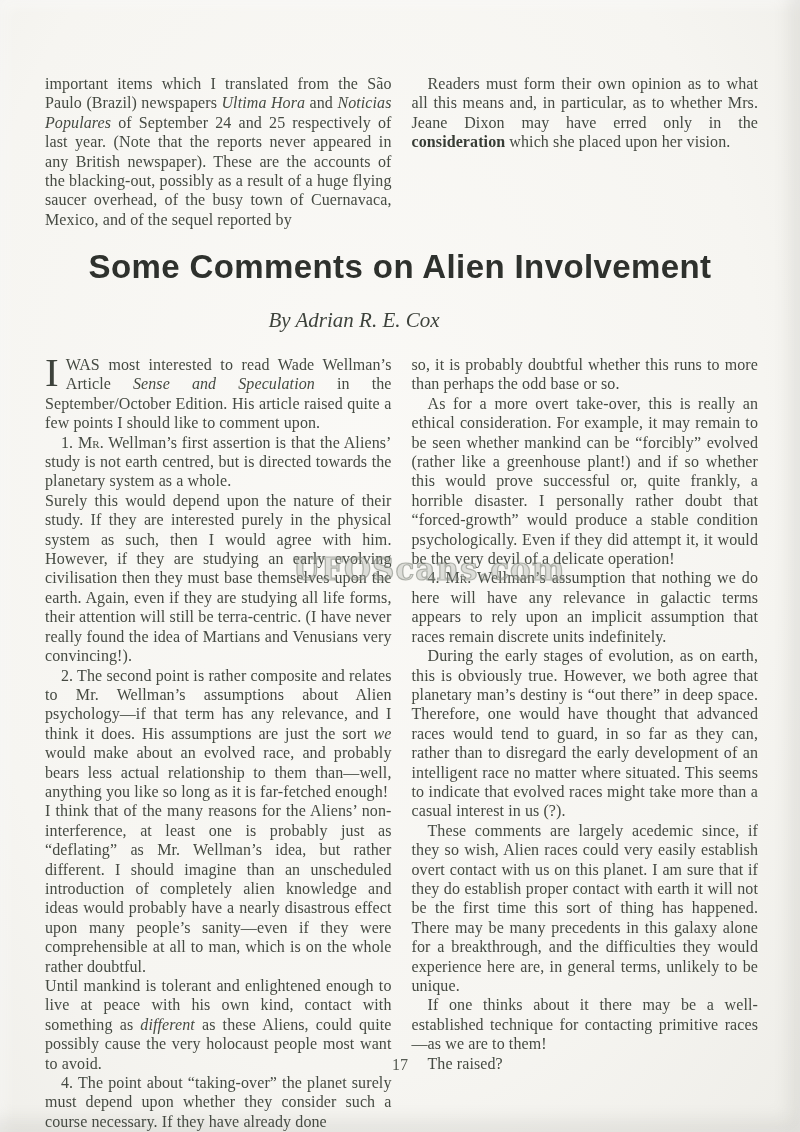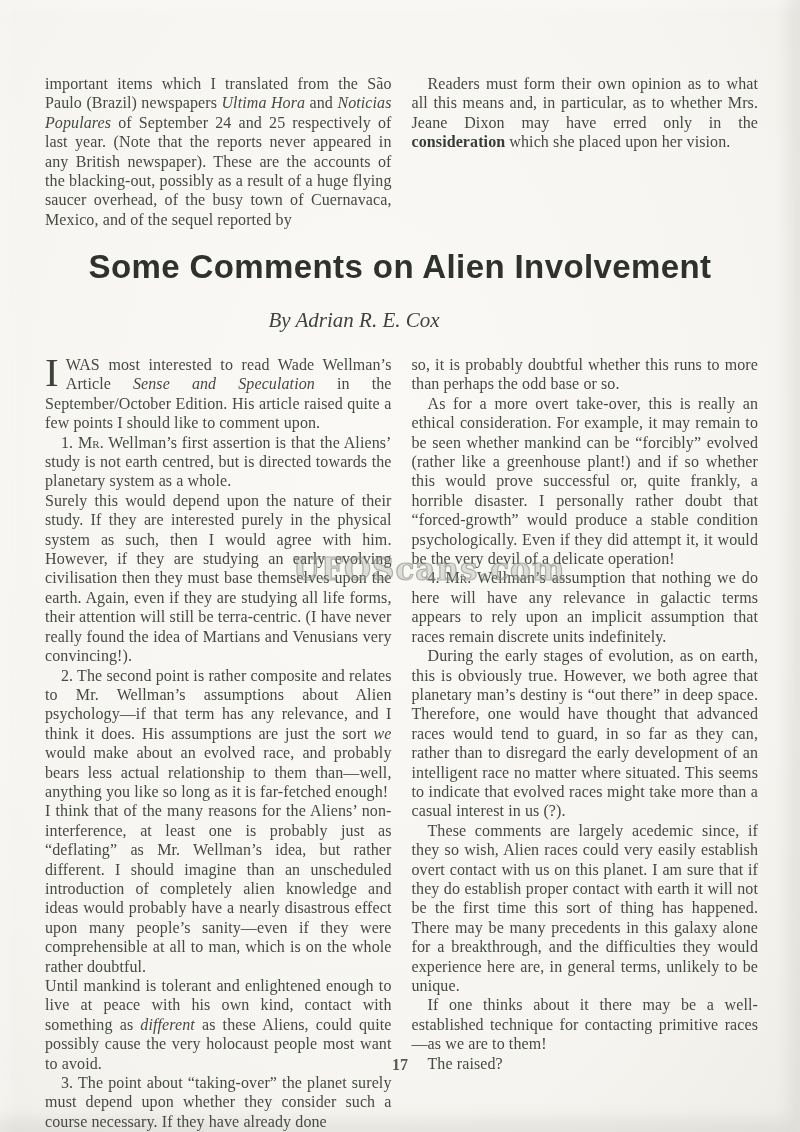--- a/index.html
+++ b/index.html
@@ -82,21 +82,20 @@
     pointer-events: none;
   }
   .page-number {
     position: absolute;
     top: 1056px;
     left: 0;
     width: 800px;
     text-align: center;
     font-size: 16px;
     color: #565b53;
-    font-weight: bold;
   }
 </style>
 </head>
 <body>
 
 <div class="page">
 
   <div class="cols intro-cols">
     <div class="col">
         <p>important items which I translated from the São Paulo (Brazil) newspapers <i>Ultima Hora</i> and <i>Noticias Populares</i> of September 24 and 25 respectively of last year.  (Note that the reports never appeared in any British newspaper).  These are the accounts of the blacking-out, possibly as a result of a huge flying saucer overhead, of the busy town of Cuernavaca, Mexico, and of the sequel reported by</p>
@@ -110,21 +109,21 @@
   <div class="article-byline">By Adrian R. E. Cox</div>
 
   <div class="cols body-cols">
     <div class="col">
         <p><span class="dropcap">I</span>WAS most interested to read Wade Wellman’s Article <i>Sense and Speculation</i> in the September/October Edition.  His article raised quite a few points I should like to comment upon.</p>
         <p class="indent">1. <span class="sc">Mr</span>. Wellman’s first assertion is that the Aliens’ study is not earth centred, but is directed towards the planetary system as a whole.</p>
         <p>Surely this would depend upon the nature of their study.  If they are interested purely in the physical system as such, then I would agree with him.  However, if they are studying an early evolving civilisation then they must base themselves upon the earth.  Again, even if they are studying all life forms, their attention will still be terra-centric.  (I have never really found the idea of Martians and Venusians very convincing!).</p>
         <p class="indent">2. The second point is rather composite and relates to Mr. Wellman’s assumptions about Alien psychology—if that term has any relevance, and I think it does.  His assumptions are just the sort <i>we</i> would make about an evolved race, and probably bears less actual relationship to them than—well, anything you like so long as it is far-fetched enough!</p>
         <p>I think that of the many reasons for the Aliens’ non-interference, at least one is probably just as “deflating” as Mr. Wellman’s idea, but rather different.  I should imagine than an unscheduled introduction of completely alien knowledge and ideas would probably have a nearly disastrous effect upon many people’s sanity—even if they were comprehensible at all to man, which is on the whole rather doubtful.</p>
         <p>Until mankind is tolerant and enlightened enough to live at peace with his own kind, contact with something as <i>different</i> as these Aliens, could quite possibly cause the very holocaust people most want to avoid.</p>
-        <p class="indent">3. The point about “taking-over” the planet surely must depend upon whether they consider such a course necessary.  If they have already done</p>
+        <p class="indent">4. The point about “taking-over” the planet surely must depend upon whether they consider such a course necessary.  If they have already done</p>
       </div>
     <div class="col">
         <p>so, it is probably doubtful whether this runs to more than perhaps the odd base or so.</p>
         <p class="indent">As for a more overt take-over, this is really an ethical consideration.  For example, it may remain to be seen whether mankind can be “forcibly” evolved (rather like a greenhouse plant!) and if so whether this would prove successful or, quite frankly, a horrible disaster.  I personally rather doubt that “forced-growth” would produce a stable condition psychologically.   Even if they did attempt it, it would be the very devil of a delicate operation!</p>
         <p class="indent">4. <span class="sc">Mr</span>. Wellman’s assumption that nothing we do here will have any relevance in galactic terms appears to rely upon an implicit assumption that races remain discrete units indefinitely.</p>
         <p class="indent">During the early stages of evolution, as on earth, this is obviously true.  However, we both agree that planetary man’s destiny is “out there” in deep space.  Therefore, one would have thought that advanced races would tend to guard, in so far as they can, rather than to disregard the early development of an intelligent race no matter where situated.  This seems to indicate that evolved races might take more than a casual interest in us (?).</p>
         <p class="indent">These comments are largely acedemic since, if they so wish, Alien races could very easily establish overt contact with us on this planet.  I am sure that if they do establish proper contact with earth it will not be the first time this sort of thing has happened.  There may be many precedents in this galaxy alone for a breakthrough, and the difficulties they would experience here are, in general terms, unlikely to be unique.</p>
         <p class="indent">If one thinks about it there may be a well-established technique for contacting primitive races—as we are to them!</p>
         <p class="indent">The raised?</p>
       </div>

